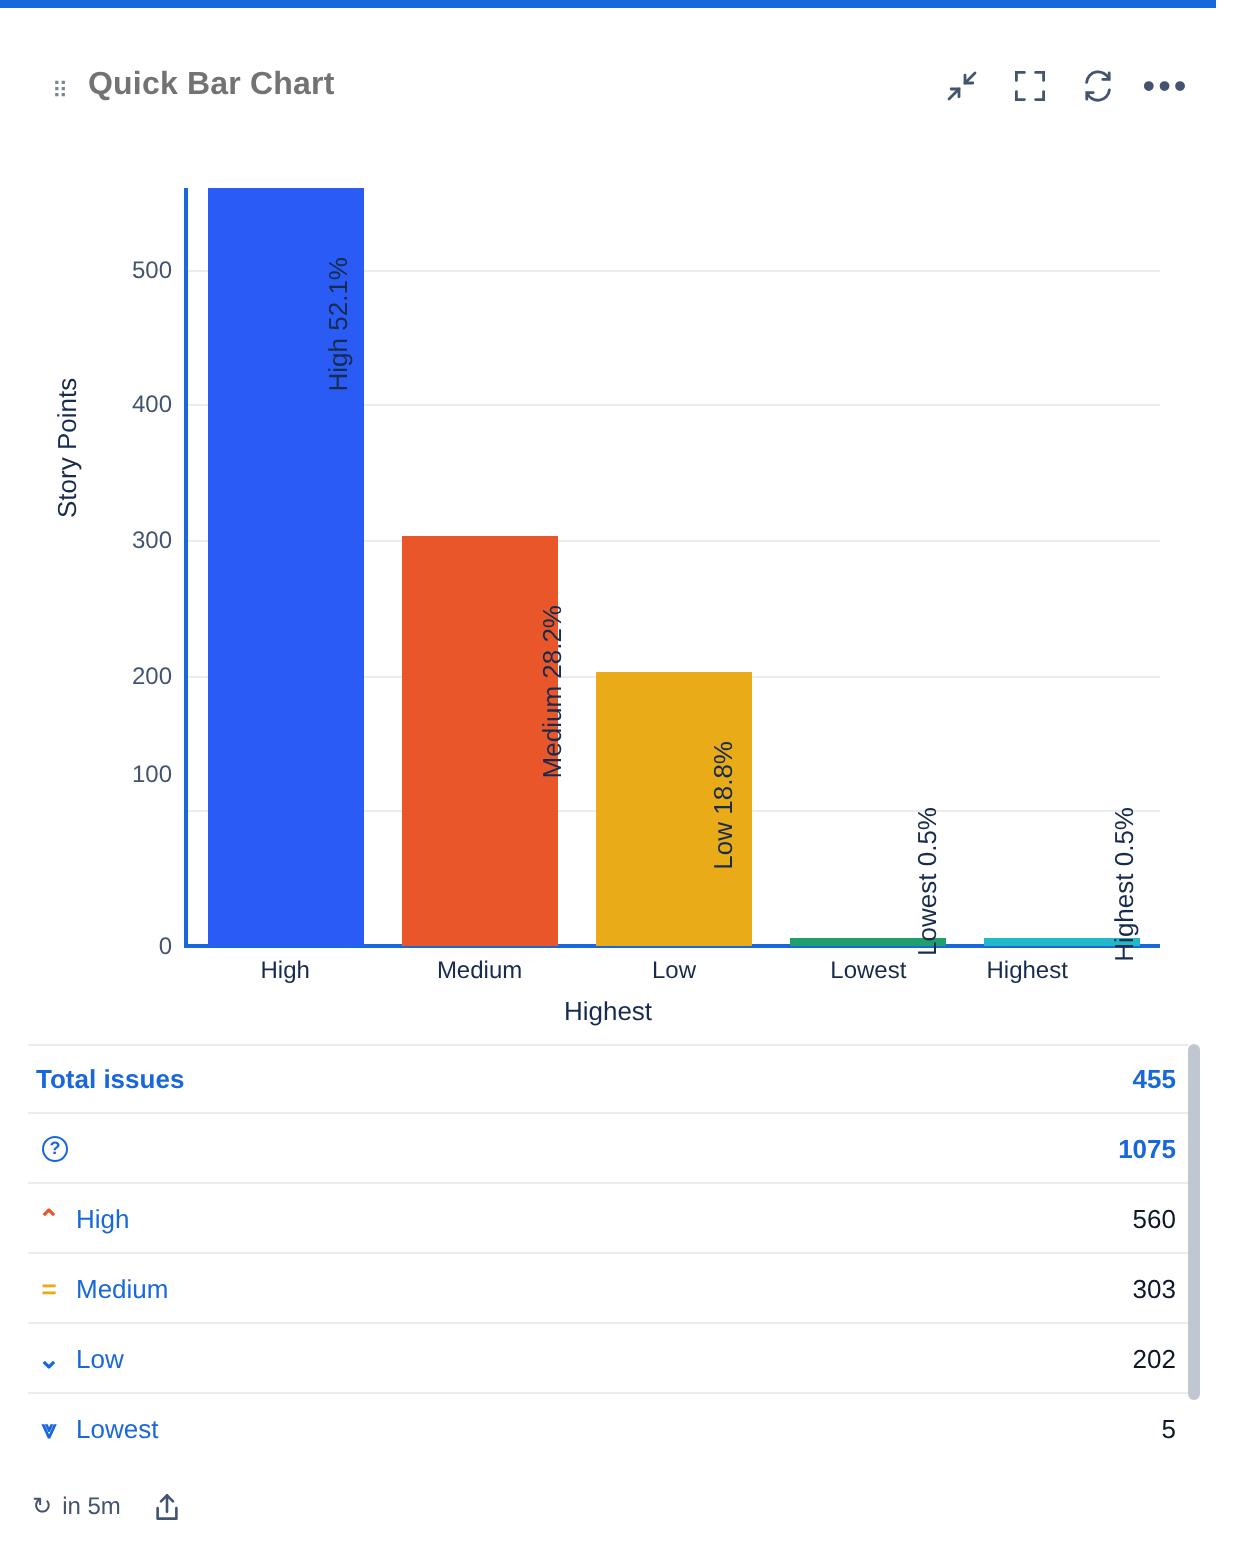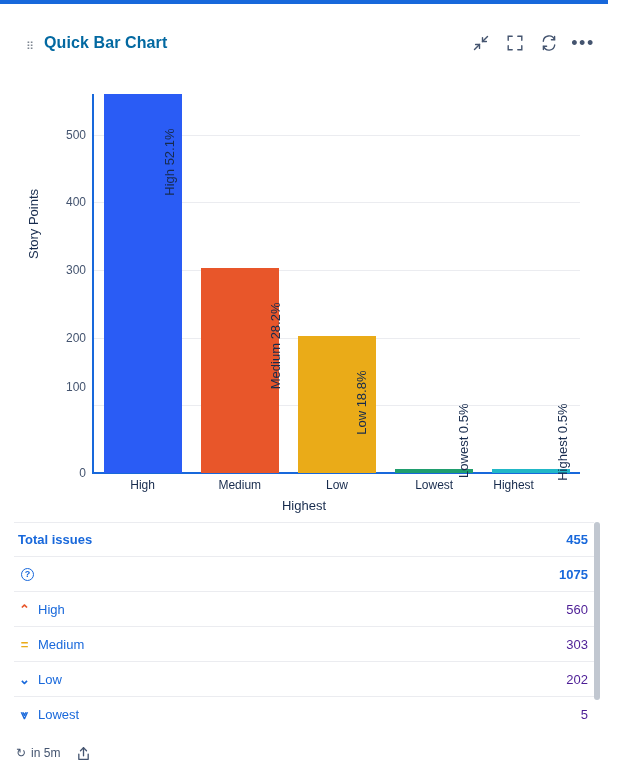--- a/index.html
+++ b/index.html
@@ -42,21 +42,21 @@
     position: absolute; left: 26px; top: 14px;
     width: 10px; height: 14px;
     color: #7d8590;
     font-size: 11px; line-height: 12px;
     letter-spacing: 1px;
     user-select: none;
   }
   .title {
     position: absolute; left: 44px; top: 8px;
     font-size: 16px; font-weight: bold;
-    color: #0369a1;
+    color: #737373;
     letter-spacing: 0.1px;
   }
   .hdr-icons {
     position: absolute; right: 16px; top: 8px;
     display: flex; align-items: center; gap: 16px;
   }
   .hdr-icon {
     width: 18px; height: 18px;
     color: #44546f;
     display: flex; align-items: center; justify-content: center;
@@ -169,21 +169,21 @@
   }
   .trow:first-child { border-top: 1px solid #ebecf0; }
   .tlabel {
     flex: 1;
     display: flex; align-items: center; gap: 7px;
     font-size: 13px;
   }
   .tlabel.summary { color: #1868db; font-weight: bold; }
   .tval {
     font-size: 13px;
-    color: #4c1d95;
+    color: #0f172a;
     text-align: right;
   }
   .tval.summary { color: #1868db; font-weight: bold; }
   .prio-icon {
     width: 13px; height: 13px;
     display: inline-flex; align-items: center; justify-content: center;
     font-size: 13px;
     line-height: 13px;
     font-weight: bold;
   }

